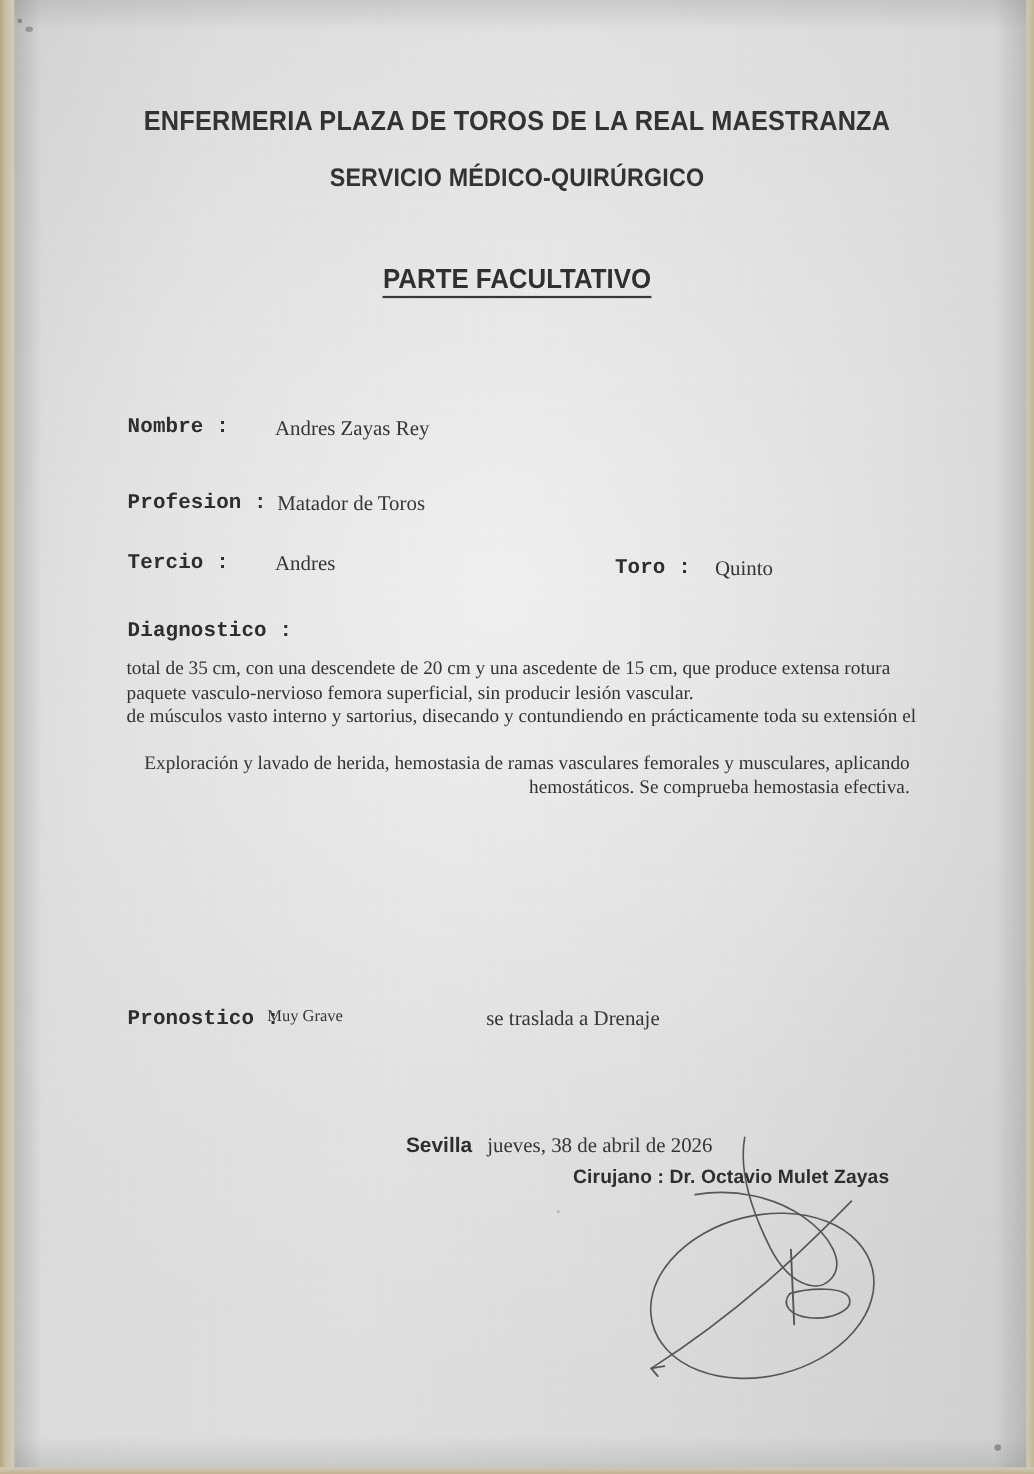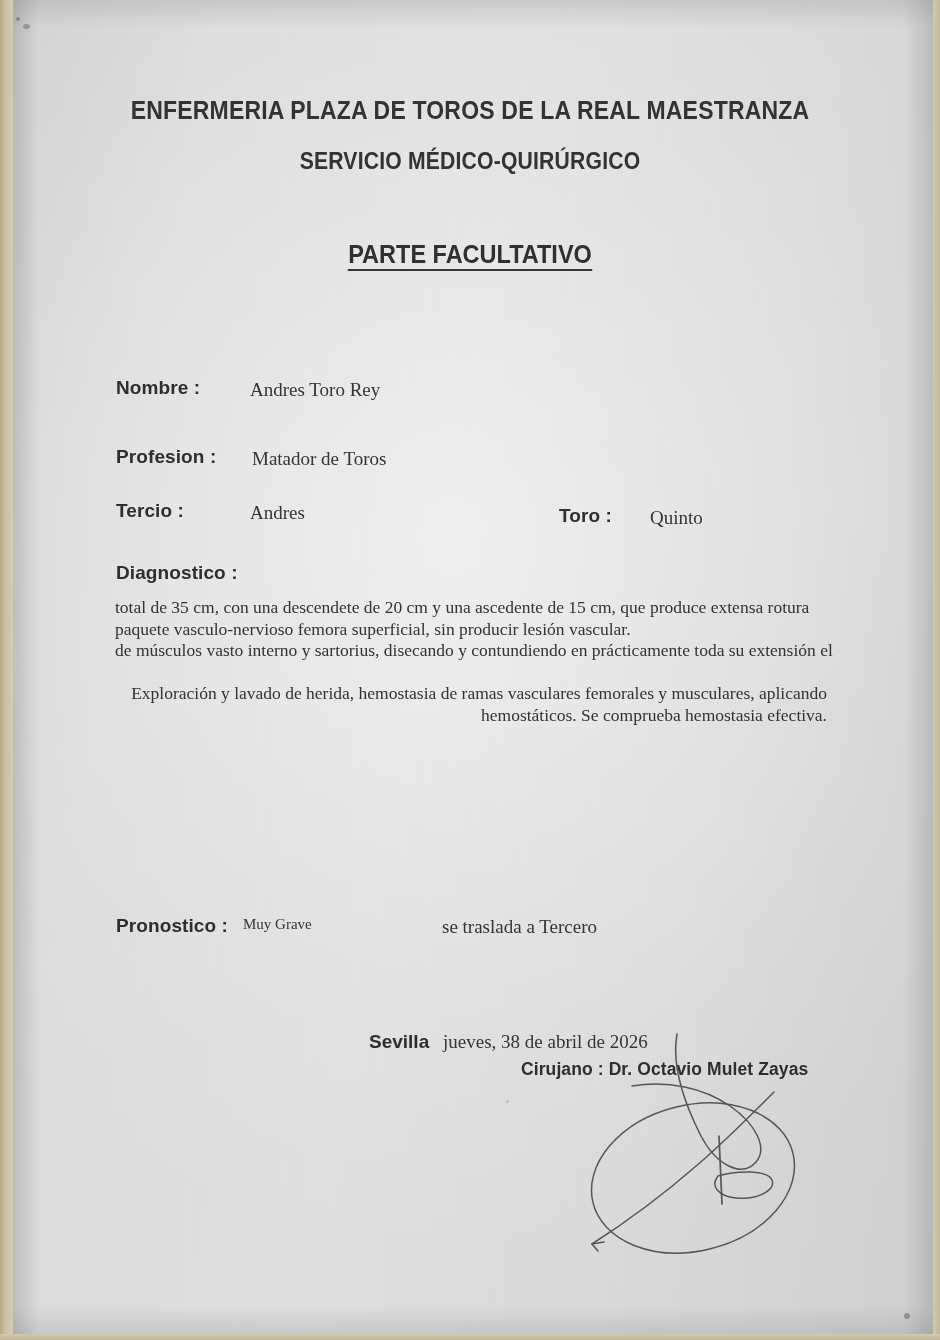--- a/index.html
+++ b/index.html
@@ -103,21 +103,21 @@
     transform: scaleX(0.94);
   }
   #doc-title span {
     border-bottom: 2px solid #35383a;
     padding-bottom: 1px;
   }
 
   
   .field-label {
     position: absolute;
-    font-family: Liberation Sans, sans-serif;
+    font-family: Liberation Mono, monospace;
     font-weight: bold;
     font-size: 19px;
     color: #2c2e30;
     letter-spacing: 0.1px;
   }
   .field-value {
     position: absolute;
     font-family: "Liberation Serif", serif;
     font-size: 19px;
     color: #333537;
@@ -224,21 +224,21 @@
 
     <div class="org-title" id="org-line1">ENFERMERIA PLAZA DE TOROS DE LA REAL MAESTRANZA</div>
 
     <div class="org-title" id="org-line2">SERVICIO MÉDICO-QUIRÚRGICO</div>
 
     <div id="doc-title">
       <span>PARTE FACULTATIVO</span>
     </div>
 
     <div class="field-label" id="lbl-nombre">Nombre :</div>
-    <div class="field-value" id="val-nombre">Andres Toro Rey</div>
+    <div class="field-value" id="val-nombre">Andres Zayas Rey</div>
 
     <div class="field-label" id="lbl-profesion">Profesion :</div>
     <div class="field-value" id="val-profesion">Matador de Toros</div>
 
     <div class="field-label" id="lbl-tercio">Tercio :</div>
     <div class="field-value" id="val-tercio">Andres</div>
 
     <div class="field-label" id="lbl-toro">Toro :</div>
     <div class="field-value" id="val-toro">Quinto</div>
 
@@ -251,21 +251,21 @@
     </div>
 
     <div class="body-block" id="para-2">
       <div>Exploración y lavado de herida, hemostasia de ramas vasculares femorales y musculares, aplicando</div>
       <div>hemostáticos. Se comprueba hemostasia efectiva.</div>
     </div>
 
 
     <div class="field-label" id="lbl-pronostico">Pronostico :</div>
     <div class="field-value" id="val-pronostico">Muy Grave</div>
-    <div class="field-value" id="val-traslado">se traslada a Tercero</div>
+    <div class="field-value" id="val-traslado">se traslada a Drenaje</div>
 
     <div id="lbl-sevilla">Sevilla</div>
     <div id="val-fecha">jueves, 38 de abril de 2026</div>
     <div id="lbl-cirujano">Cirujano  : Dr. Octavio Mulet Zayas</div>
 
     <svg id="signature-svg" viewBox="0 0 260 262">
       <g fill="none" stroke="#54565a" stroke-width="1.5" stroke-linecap="round" stroke-linejoin="round">
 
         <ellipse cx="133" cy="150" rx="103" ry="73" transform="rotate(-14 133 150)"></ellipse>
 

